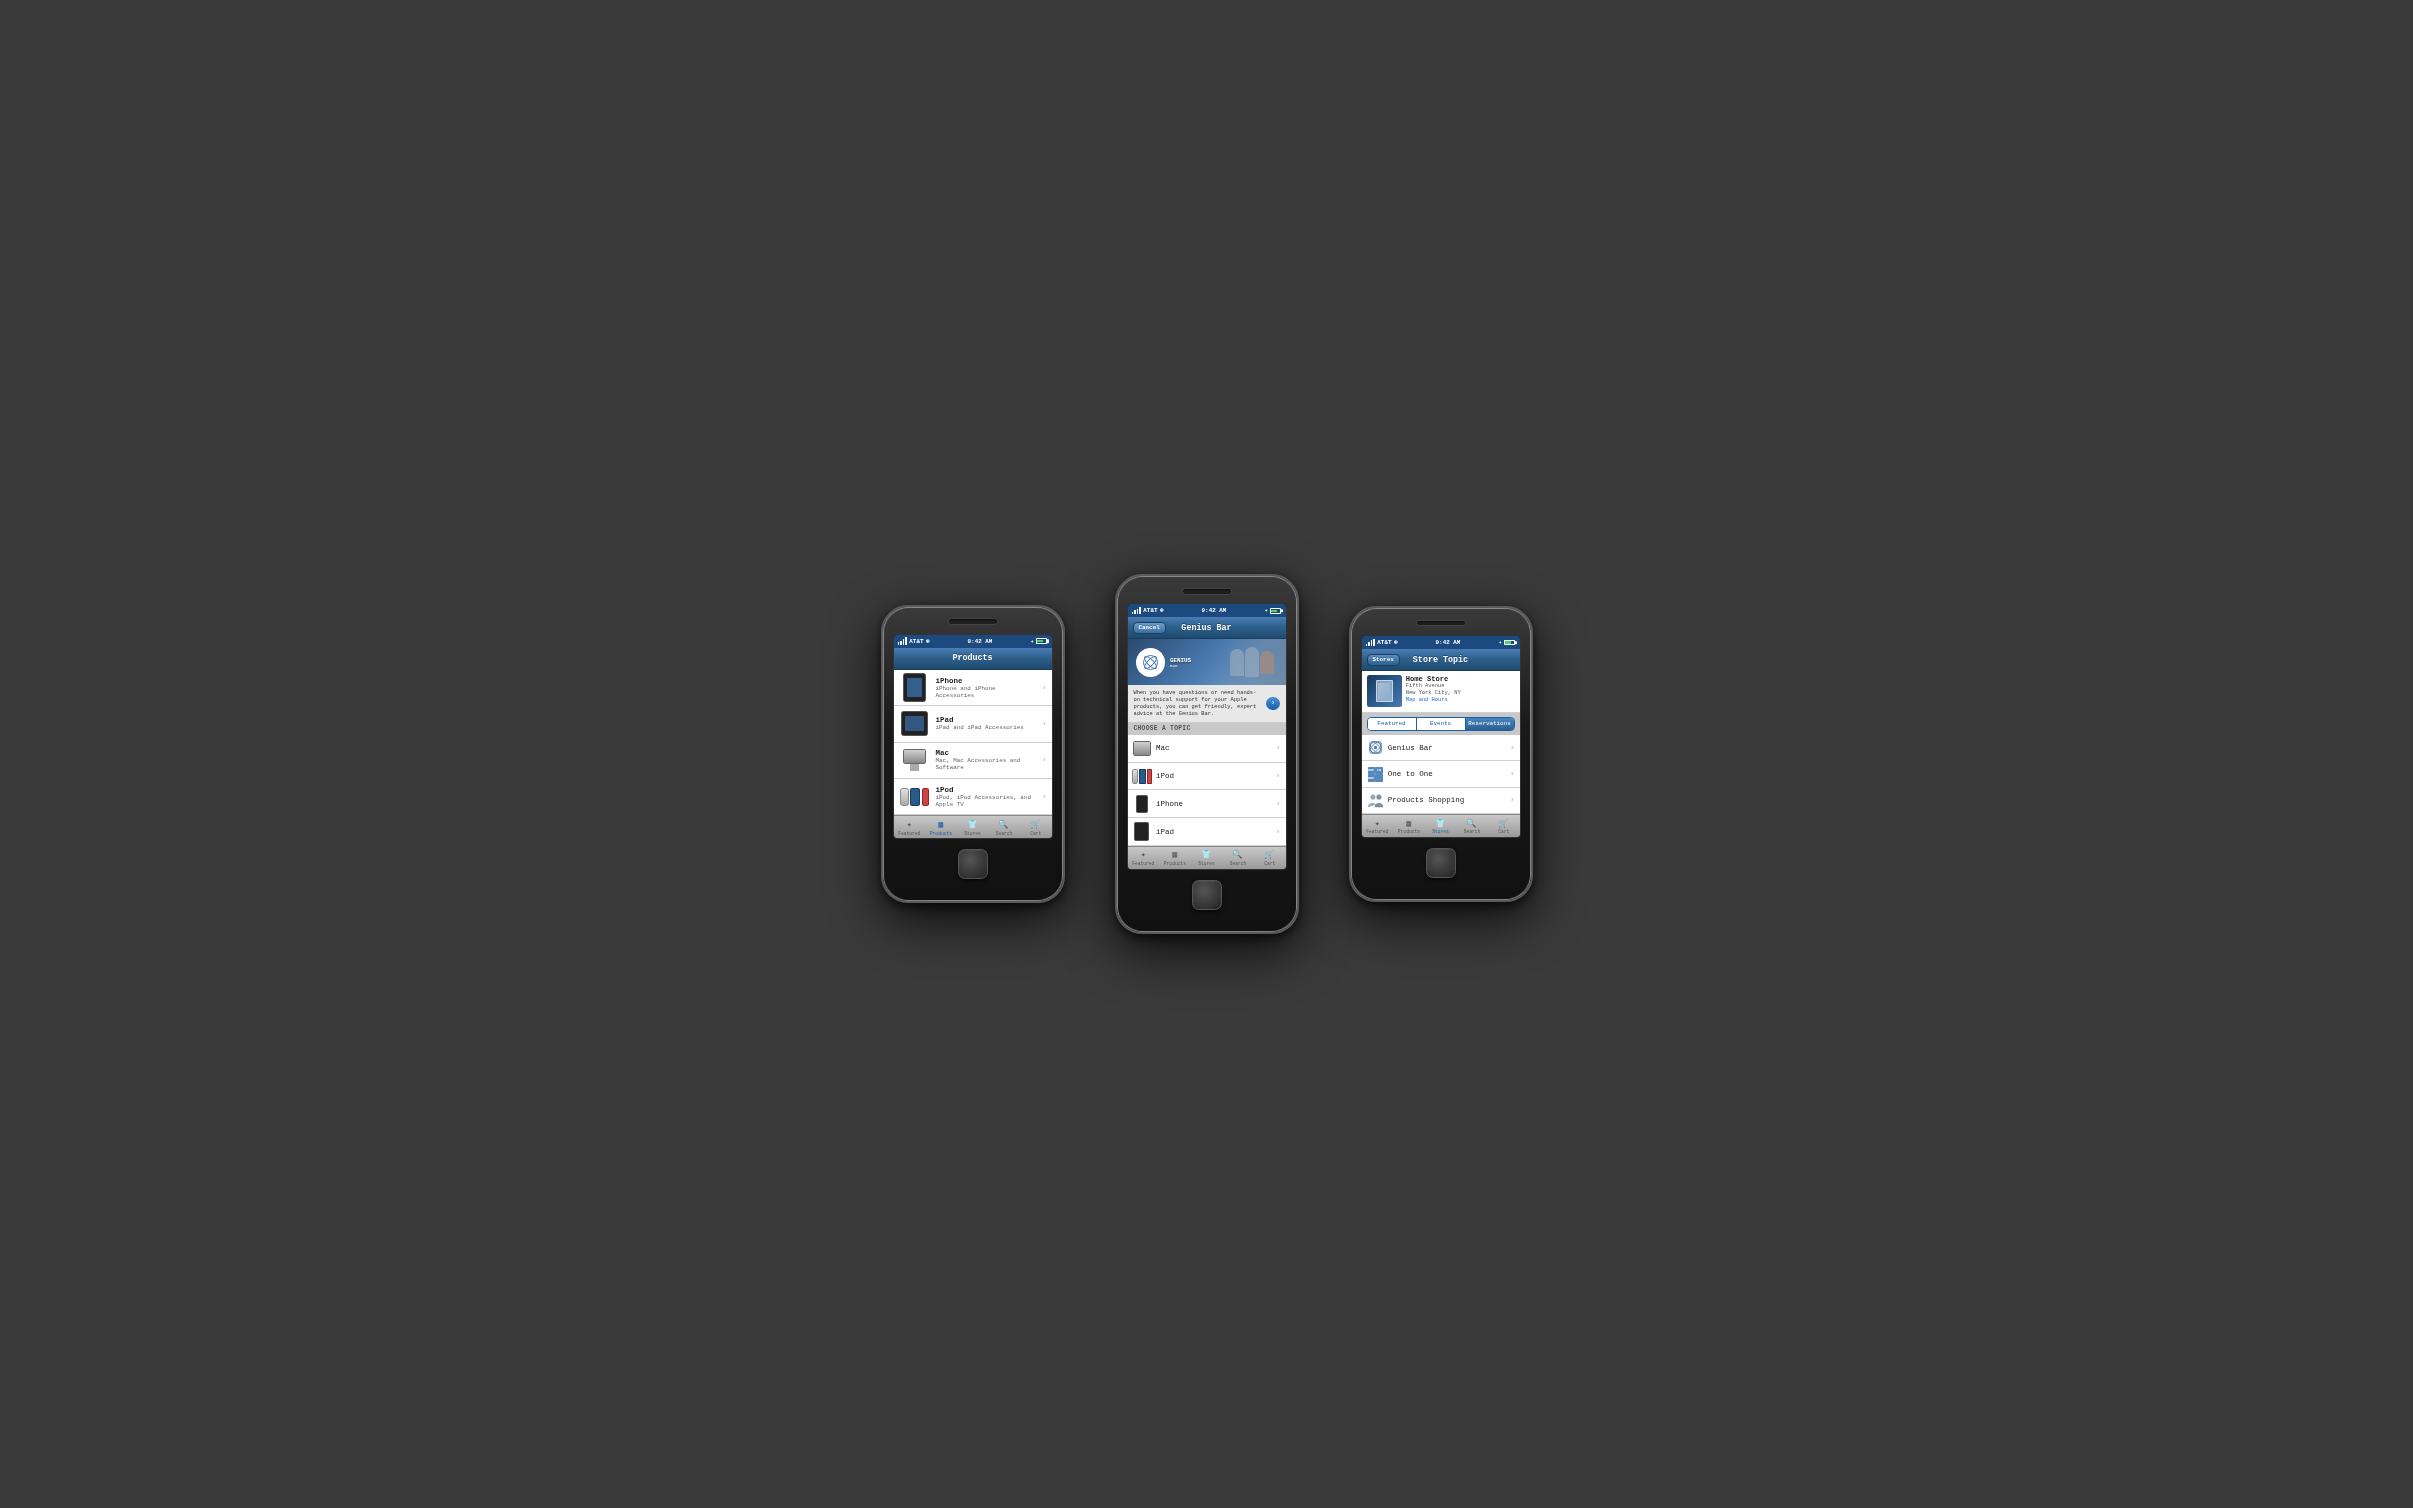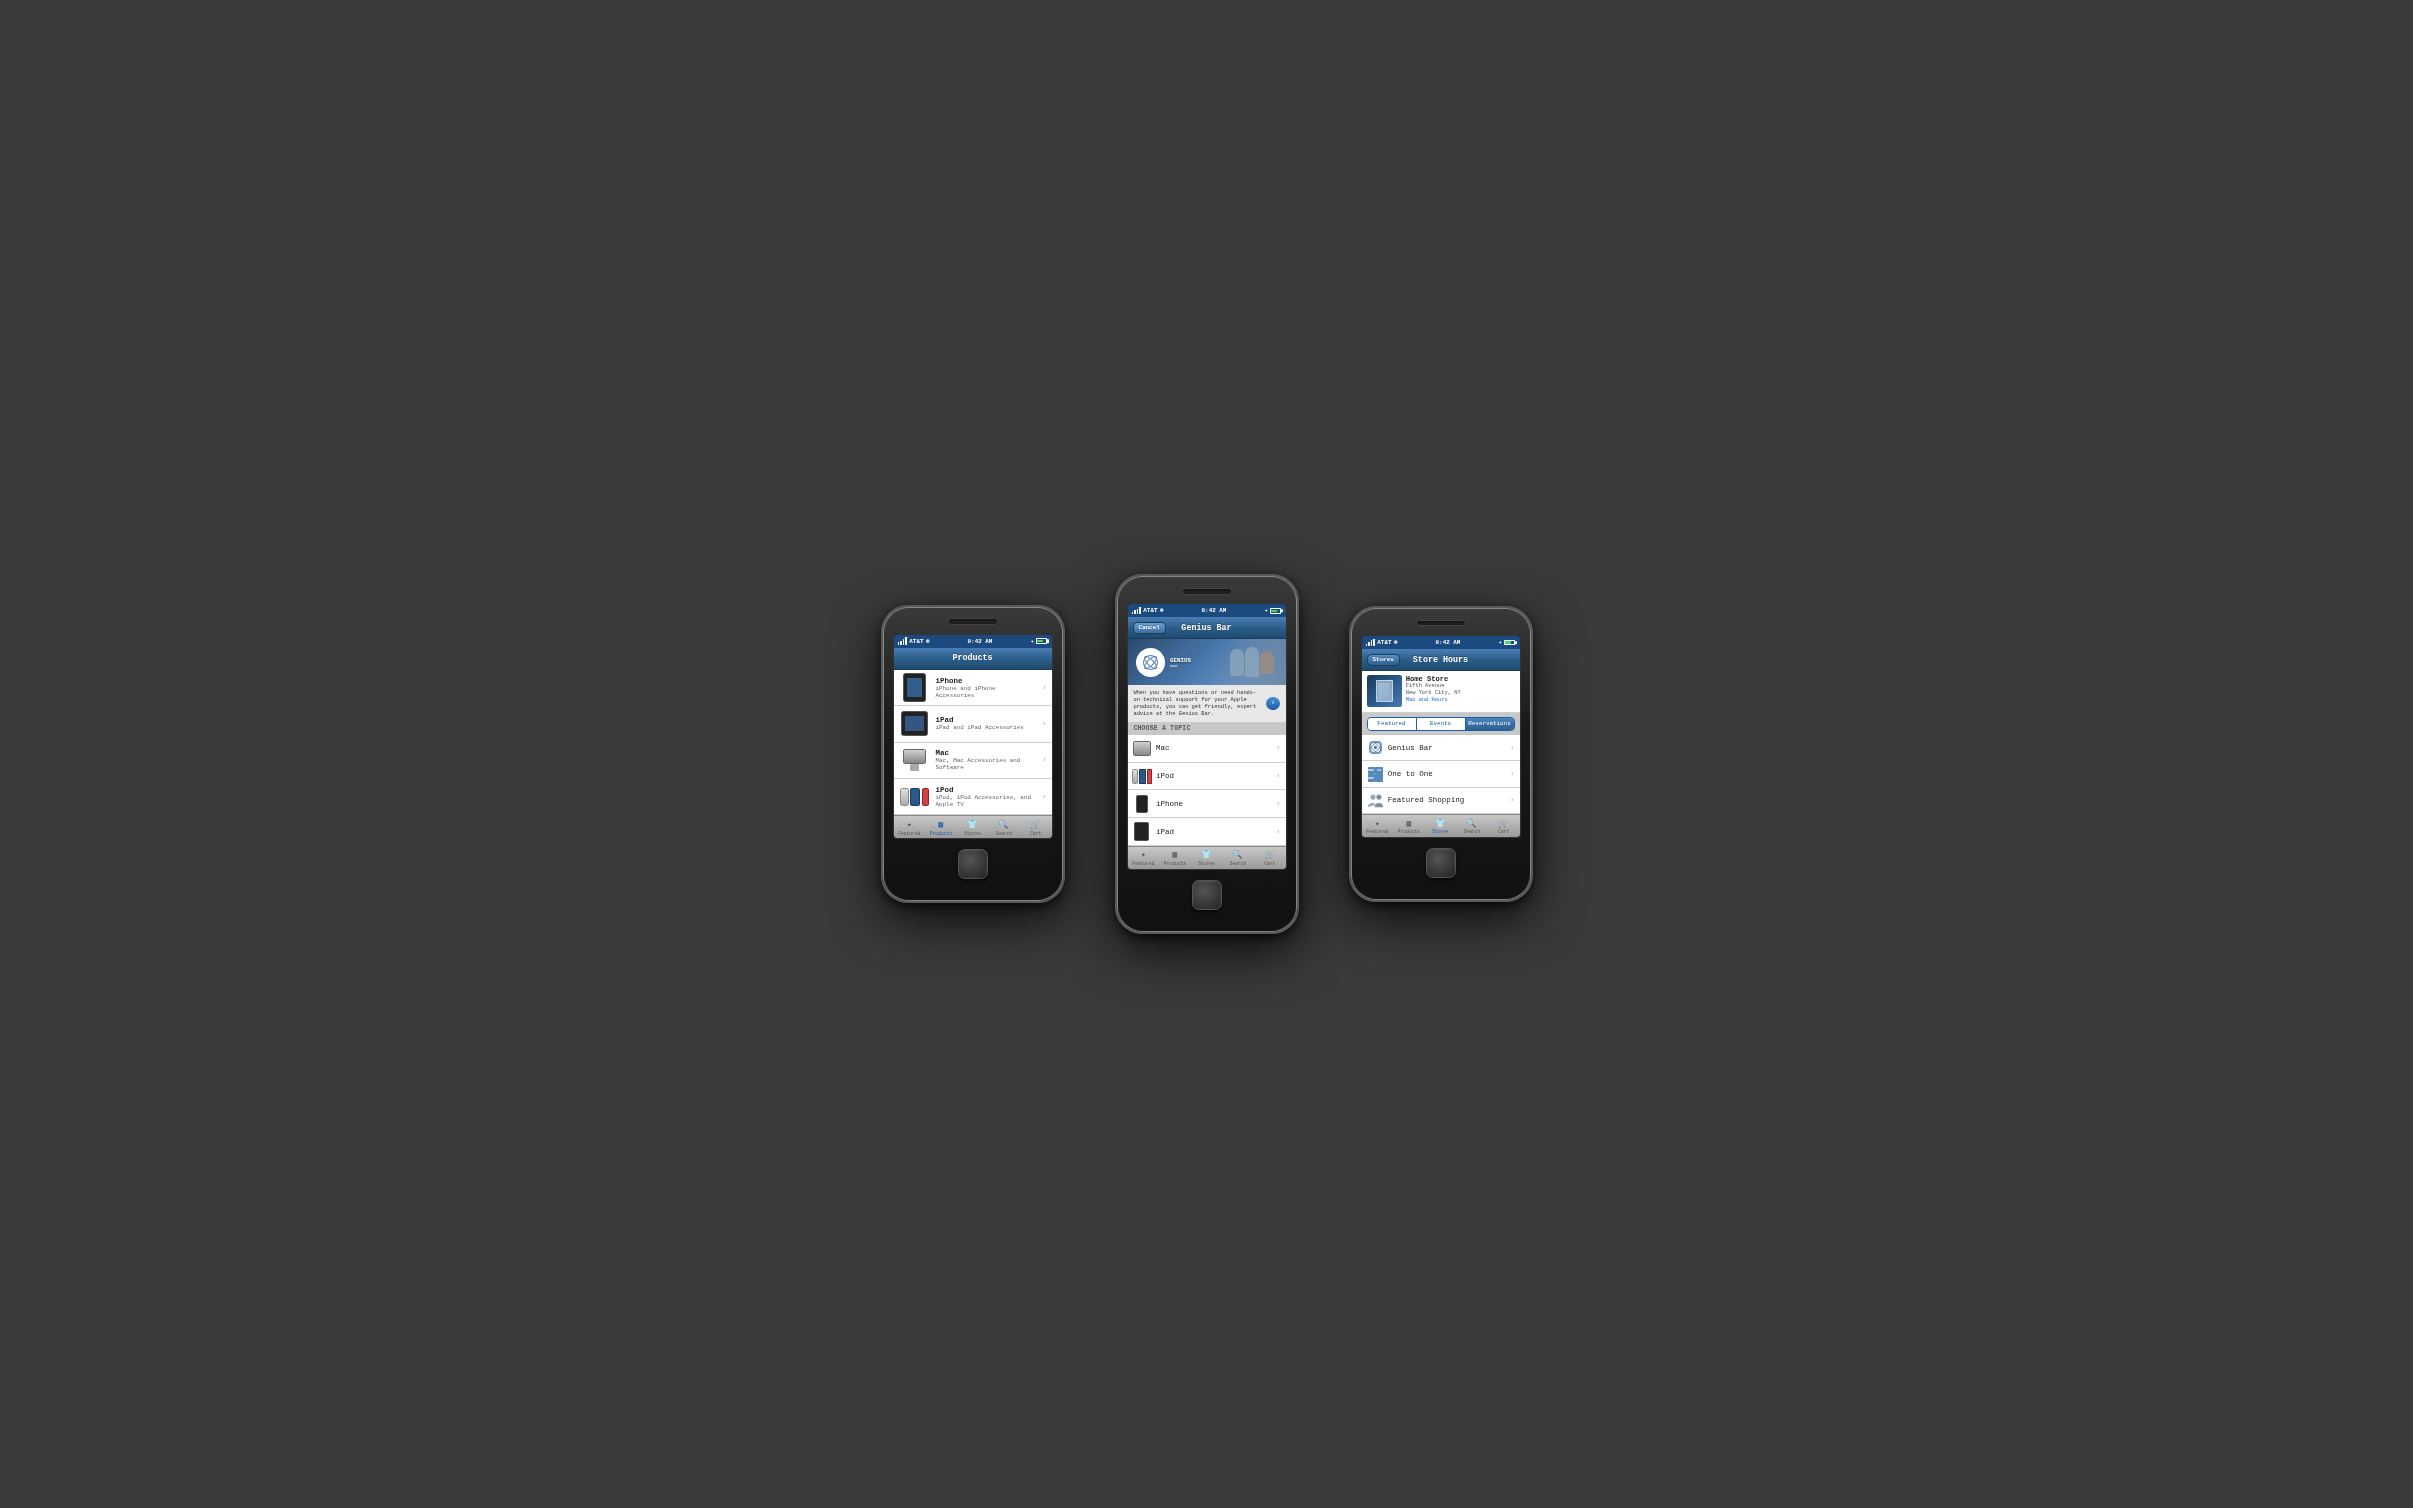--- a/index.html
+++ b/index.html
@@ -677,21 +677,21 @@
         <div class="status-right">
           <span style="font-size:5.9px">✦</span>
           <div class="battery-icon">
             <div class="battery-fill"></div>
           </div>
         </div>
       </div>
 
       <div class="nav-bar">
         <span class="nav-btn nav-btn-active">Stores</span>
-        <span class="nav-title">Store Hours</span>
+        <span class="nav-title">Store Topic</span>
       </div>
 
       <div class="screen-content">
 
         <div class="store-header">
           <div class="store-thumb">
             <div class="store-glass"></div>
           </div>
           <div class="store-info">
             <div class="store-name">Home Store</div>
@@ -745,21 +745,21 @@
 
           <div class="store-list-item">
             <div class="store-list-icon">
               <svg width="17" height="17" viewBox="0 0 20 20">
                 <circle cx="7" cy="6" r="3" fill="#9aabb8"></circle>
                 <circle cx="14" cy="6" r="3" fill="#8090a0"></circle>
                 <path d="M1 18 Q1 13 7 13 Q10 13 10 15" fill="#9aabb8"></path>
                 <path d="M9 18 Q9 13 14 13 Q19 13 19 18" fill="#8090a0"></path>
               </svg>
             </div>
-            <span class="store-list-title">Featured Shopping</span>
+            <span class="store-list-title">Products Shopping</span>
             <span class="list-chevron">›</span>
           </div>
         </div>
       </div>
 
       <div class="tab-bar">
         <div class="tab-item">
           <span class="tab-icon">✦</span>
           <span>Featured</span>
         </div>

